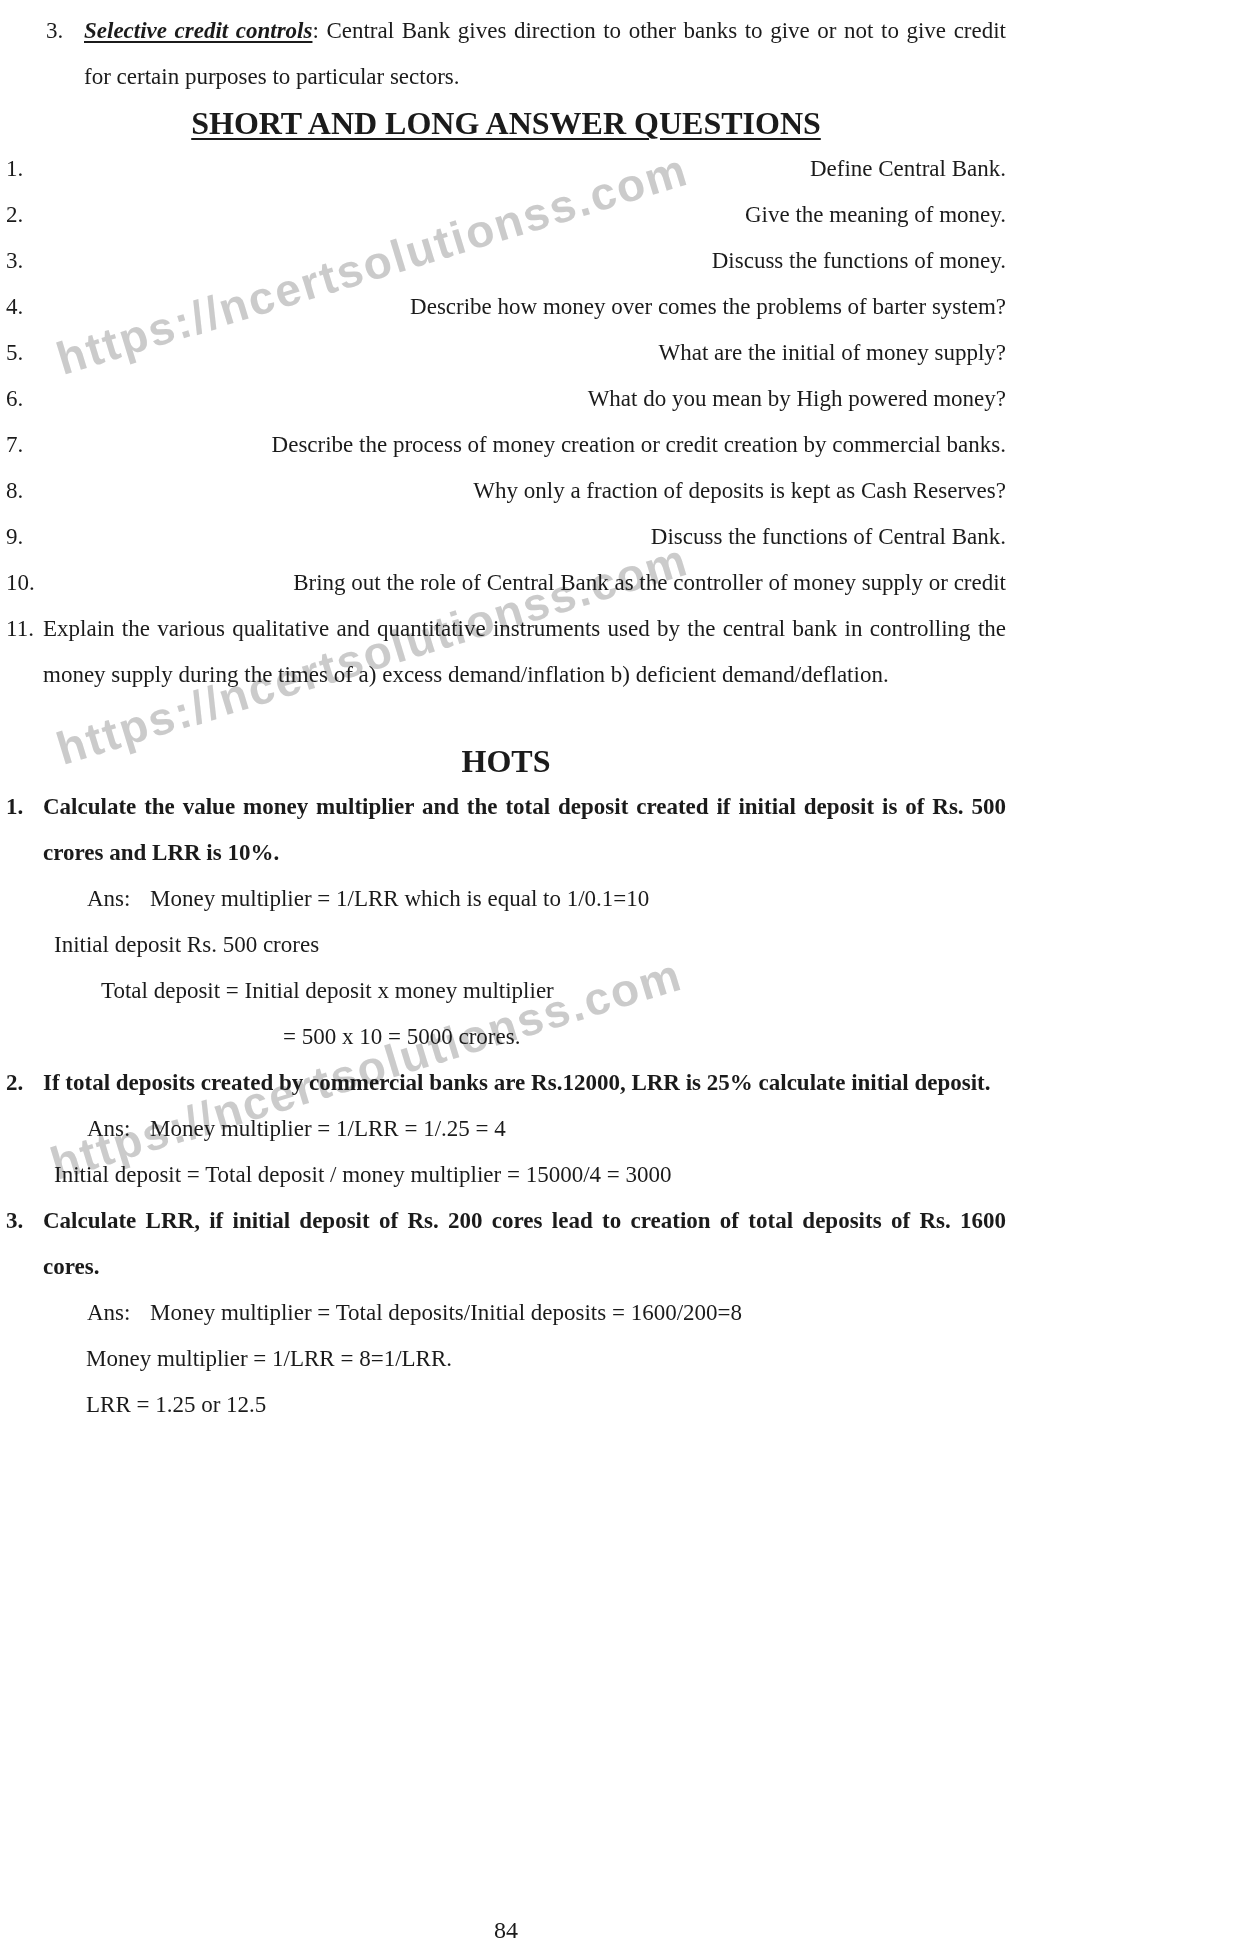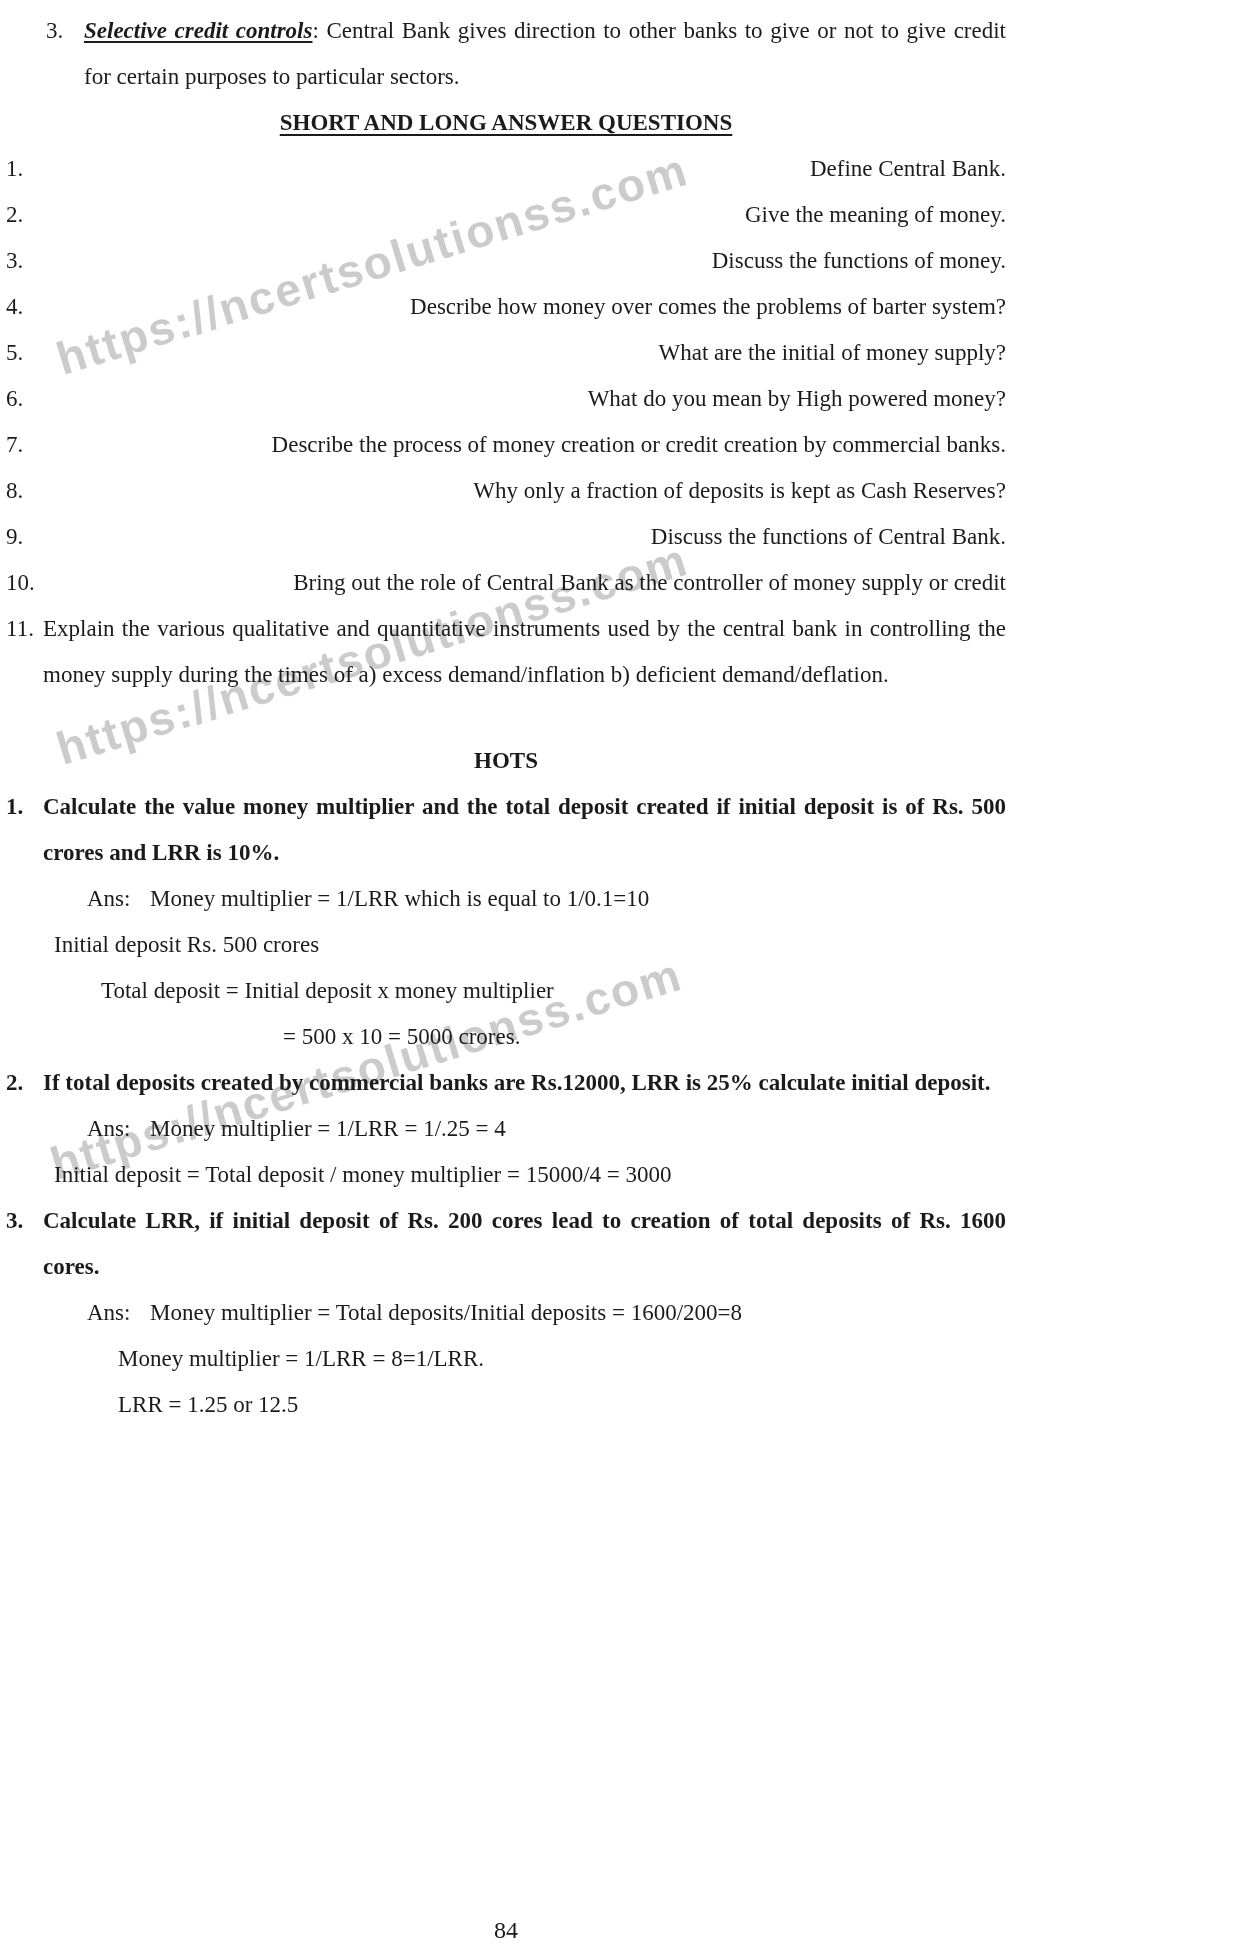--- a/index.html
+++ b/index.html
@@ -37,21 +37,21 @@
   .wm1 { left: 58px; top: 337px; }
   .wm2 { left: 58px; top: 727px; }
   .wm3 { left: 52px; top: 1142px; }
   
   .intro-item { position: relative; padding-left: 78px; text-align: justify; }
   .intro-item .num { position: absolute; left: 40px; top: 0; }
   .term { font-style: italic; text-decoration: underline; text-underline-offset: 3px; font-weight: bold; }
   
   .section-title {
     margin: 0;
-    font-size: 23px;
+    font-size: 32px;
     font-weight: bold;
     text-align: center;
     line-height: 46px;
   }
   .section-title.underlined span { text-decoration: underline; text-underline-offset: 4px; text-decoration-thickness: 2px; }
   .section-title.hots { margin-top: 40px; }
   
   .q-row { position: relative; padding-left: 37px; }
   .q-row .num { position: absolute; left: 0; top: 0; }
   .q-row.justify .q-text { text-align: justify; }
@@ -59,21 +59,21 @@
   
   .prob-q { position: relative; padding-left: 37px; font-weight: bold; }
   .prob-q .num { position: absolute; left: 0; top: 0; }
   .prob-q .p-text { display: block; text-align: justify; }
   .ans-row { padding-left: 37px; }
   .ans-label { display: inline-block; min-width: 63px; margin-left: 44px; }
   .ans-line { display: block; }
   .ml-104 { margin-left: 48px; }
   .ml-95  { margin-left: 95px; }
   .ml-277 { margin-left: 277px; }
-  .ml-112 { margin-left: 112px; }
+  .ml-112 { margin-left: 80px; }
   
   .page-number {
     position: absolute;
     z-index: 2;
     bottom: 16px;
     left: 6px;
     width: 1000px;
     text-align: center;
     font-size: 24px;
   }

